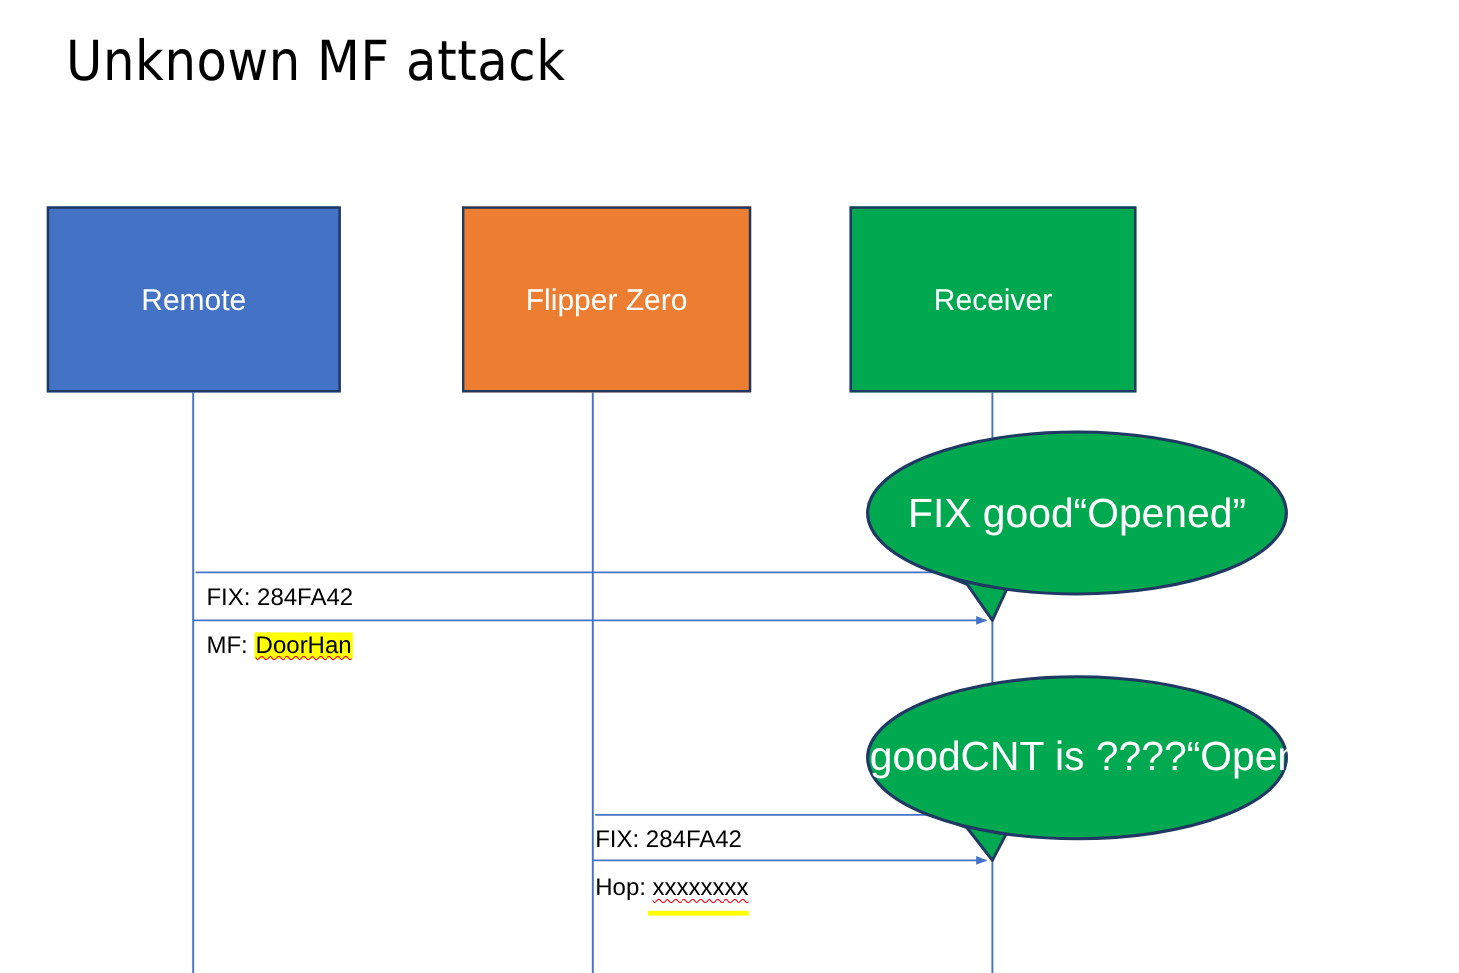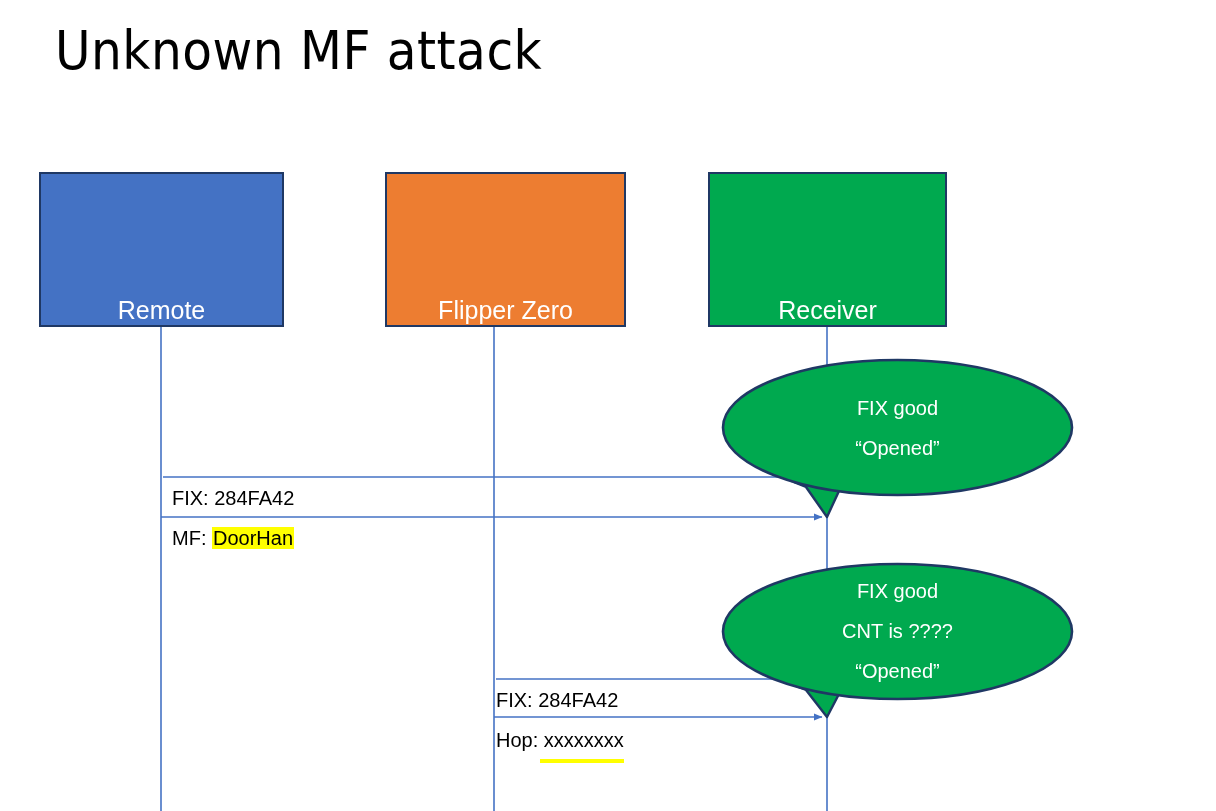--- a/index.html
+++ b/index.html
@@ -20,21 +20,21 @@
     overflow: hidden;
   }
 
   
   #slide-title {
     position: absolute;
     left: 55px;
     top: 8px;
     width: 1100px;
     height: 90px;
-    font-size: 54px;
+    font-size: 46px;
     line-height: 86px;
     font-weight: 400;
     color: #000000;
     font-family: "DejaVu Sans Condensed", "Liberation Sans Narrow", "Liberation Sans", sans-serif;
     letter-spacing: 0.5px;
     white-space: nowrap;
   }
 
   
   #connectors {
@@ -45,43 +45,43 @@
     height: 811px;
     pointer-events: none;
   }
 
   
   .actor-box {
     position: absolute;
     box-sizing: border-box;
     border: 2px solid #1F3864;
     display: flex;
-    align-items: flex-end;
+    align-items: center;
     justify-content: center;
     color: #ffffff;
     font-size: 25px;
     font-weight: 400;
     line-height: 30px;
     text-align: center;
   }
   #actor-remote  { left: 39px;  top: 172px; width: 245px; height: 155px; background: #4472C4; }
   #actor-flipper { left: 373px; top: 172px; width: 241px; height: 155px; background: #ED7D31; margin-left: 12px; }
   #actor-receiver{ left: 708px; top: 172px; width: 239px; height: 155px; background: #00A94F; }
 
   
   .callout {
     position: absolute;
     width: 349px;
     height: 136px;
     display: flex;
-    flex-direction: column;
+    flex-direction: row;
     align-items: center;
     justify-content: center;
     color: #ffffff;
-    font-size: 20px;
+    font-size: 34px;
     line-height: 40px;
     text-align: center;
     z-index: 3;
     pointer-events: none;
   }
   #callout-1 { left: 723px; top: 360px; }
   #callout-2 { left: 723px; top: 563px; }
   .callout .cline { display: block; white-space: nowrap; }
 
   
@@ -97,20 +97,21 @@
   #msg1-bot   { left: 172px; top: 518px; }
   #msg2-top   { left: 496px; top: 680px; }
   #msg2-bot   { left: 496px; top: 720px; text-align: center; }
 
   .hl {
     background: #FFFF00;
     color: #000000;
     padding: 0 1px;
   }
   .sq {
+    text-decoration: underline;
     text-decoration-style: wavy;
     text-decoration-color: #E81123;
     text-decoration-thickness: 1px;
     text-underline-offset: 2px;
   }
   .hopline { position: relative; display: inline-block; }
   .hopline::after {
     content: "";
     position: absolute;
     left: 44px;

